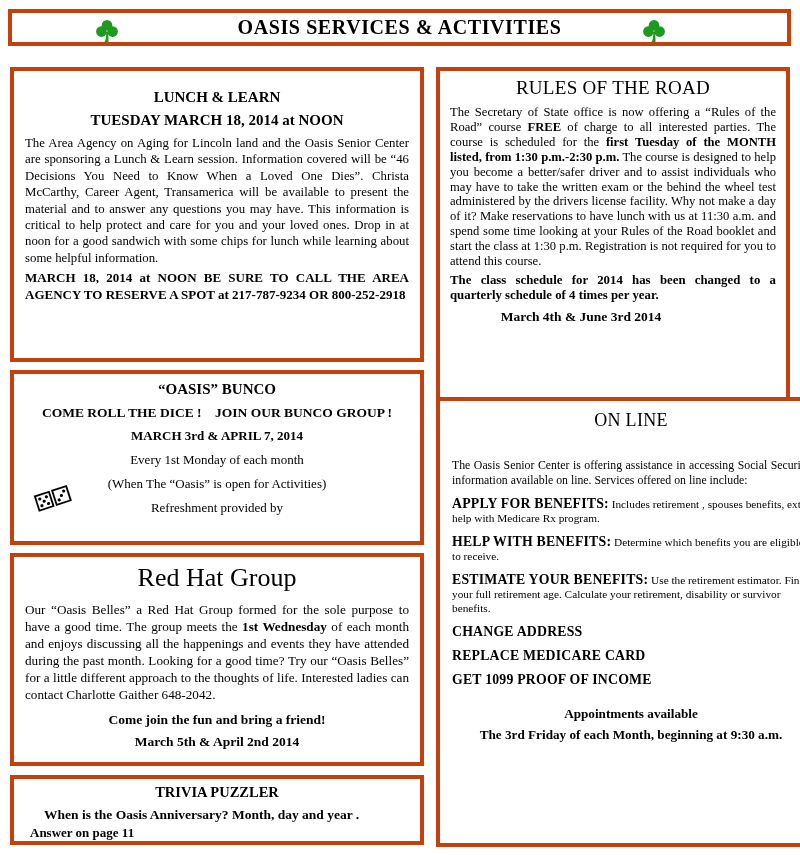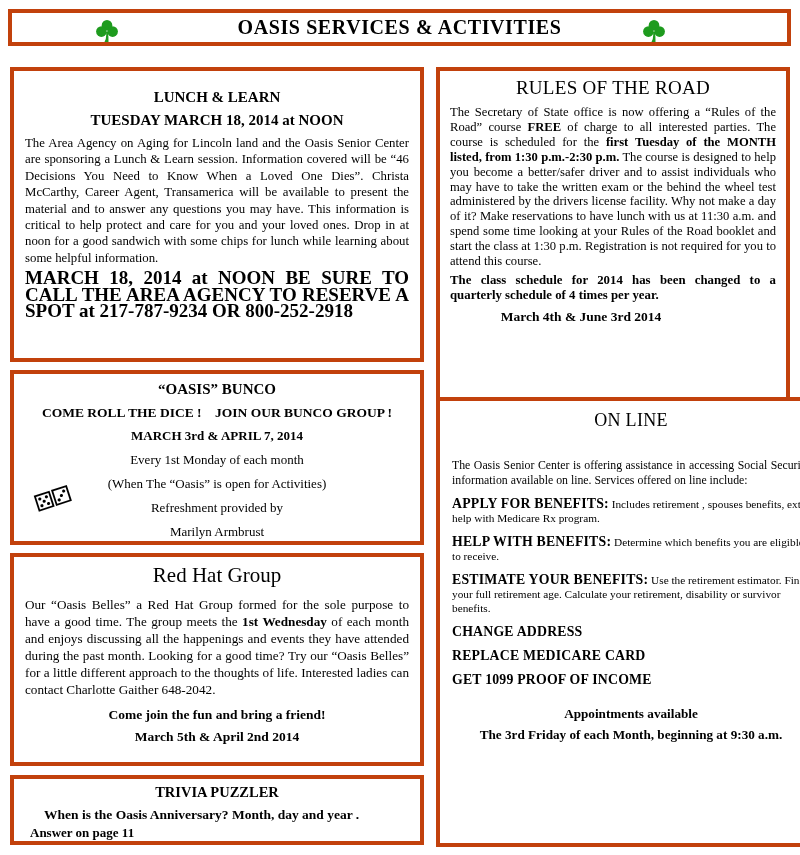--- a/index.html
+++ b/index.html
@@ -17,33 +17,33 @@
   .shamrock { position:absolute; top:6px; width:22px; height:26px; }
   .shamrock.sh-left { left:84px; }
   .shamrock.sh-right { right:122px; }
 
   
   #lunch { left:10px; top:67px; width:414px; height:295px; padding:18px 11px; }
   .h-bold { text-align:center; font-weight:bold; font-size:15px; }
   #lunch .sub { margin-top:6px; }
   #lunch .body { margin-top:6px; font-size:12.8px; line-height:16.4px; text-align:justify; }
   #lunch .remember { margin-top:5px; font-size:13.5px; }
-  #lunch .cta { margin-top:4px; font-weight:bold; font-size:19px; line-height:16.5px; text-align:justify;font-family:Liberation Serif, serif; }
+  #lunch .cta { margin-top:4px; font-weight:bold; font-size:13px; line-height:16.5px; text-align:justify;font-family:Liberation Serif, serif; }
 
   
   #bunco { left:10px; top:370px; width:414px; height:175px; padding:7px 10px; text-align:center; }
   #bunco .l1 { margin-top:7px; font-weight:bold; font-size:13.5px; white-space:pre-wrap; }
   #bunco .l2 { margin-top:7px; font-weight:bold; font-size:13px; }
   #bunco .ln { margin-top:8px; font-size:13px; }
   .dice { position:absolute; left:20px; top:112px; font-family:"DejaVu Sans",sans-serif;
           font-size:23px; transform:rotate(-18deg); letter-spacing:-2px; color:#000; }
 
   
   #redhat { left:10px; top:553px; width:414px; height:213px; padding:6px 11px; }
-  .redhat-title { text-align:center; font-size:21px; font-weight:400; }
+  .redhat-title { text-align:center; font-size:26px; font-weight:400; }
   #redhat .body { margin-top:8px; font-size:13.2px; line-height:17px; text-align:justify; }
   #redhat .f1 { margin-top:9px; text-align:center; font-weight:bold; font-size:13.5px; }
   #redhat .f2 { margin-top:6px; text-align:center; font-weight:bold; font-size:13.5px; }
 
   
   #trivia { left:10px; top:775px; width:414px; height:70px; padding:5px 16px; }
   .trivia-title { text-align:center; font-weight:bold; font-size:14.5px; }
   .trivia-q { margin-top:6px; font-weight:bold; font-size:13.5px; padding-left:14px; }
   .trivia-a { margin-top:2px; font-weight:bold; font-size:13px; }
 
@@ -101,21 +101,20 @@
     <p class="cta">MARCH 18, 2014 at NOON BE SURE TO CALL THE AREA AGENCY TO RESERVE A SPOT at 217-787-9234 OR 800-252-2918</p>
   </div>
 
   <div class="box" id="bunco">
     <div class="h-bold">“OASIS” BUNCO</div>
     <div class="l1">COME ROLL THE DICE !    JOIN OUR BUNCO GROUP !</div>
     <div class="l2">MARCH 3rd &amp; APRIL 7, 2014</div>
     <div class="ln">Every 1st Monday of each month</div>
     <div class="ln">(When The “Oasis” is open for Activities)</div>
     <div class="ln">Refreshment provided by</div>
-    <div class="ln">Marilyn Armbrust</div>
     <span class="dice">⚄⚂</span>
   </div>
 
   <div class="box" id="redhat">
     <div class="redhat-title">Red Hat Group</div>
     <p class="body"><span>Our “Oasis Belles” a Red Hat Group formed for the sole purpose to have a good time. The group meets the </span><b>1st Wednesday</b><span> of each month and enjoys discussing all the happenings and events they have attended during the past month. Looking for a good time? Try our “Oasis Belles” for a little different approach to the thoughts of life. Interested ladies can contact Charlotte Gaither 648-2042.</span></p>
     <div class="f1">Come join the fun  and bring a friend!</div>
     <div class="f2">March 5th &amp; April 2nd 2014</div>
   </div>
 

